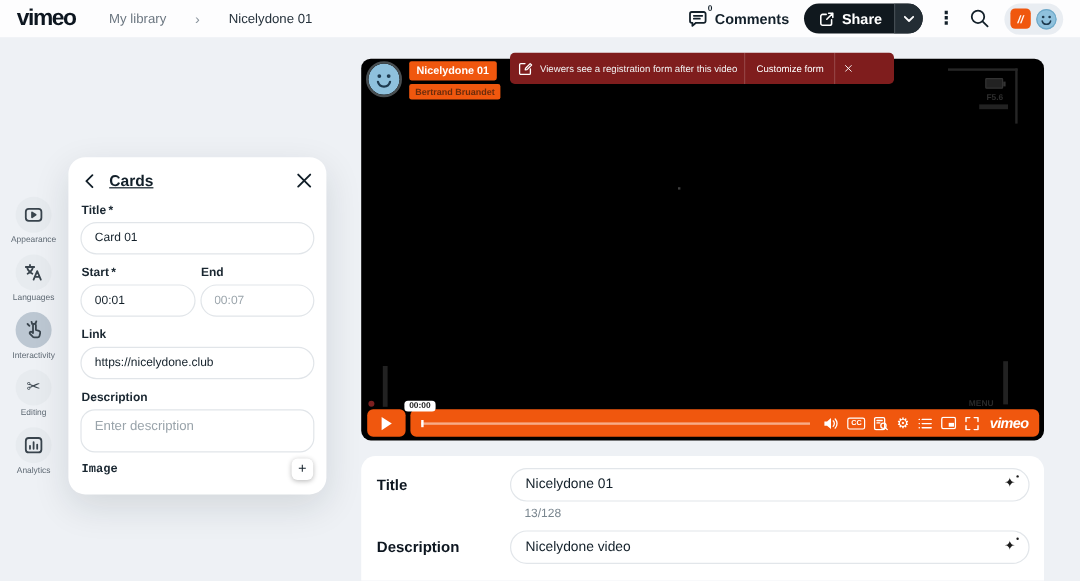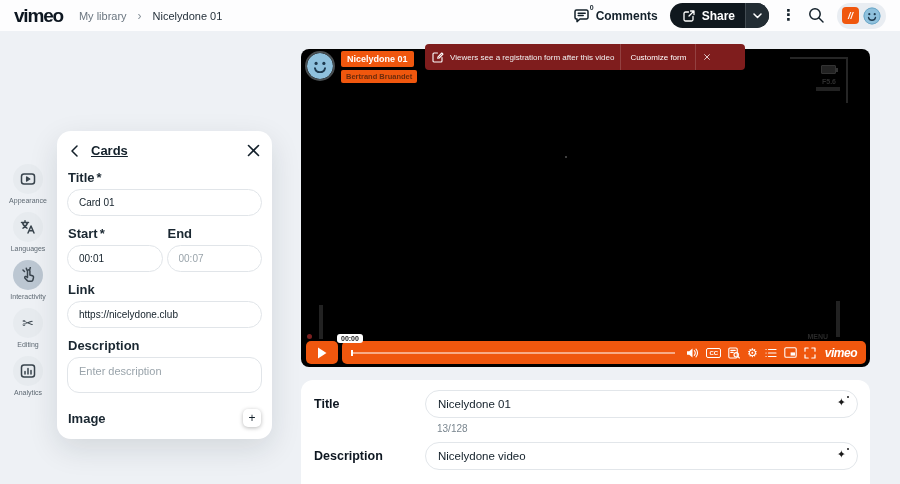--- a/index.html
+++ b/index.html
@@ -9,21 +9,21 @@
     background:#eef1f5;
     font-family:"Liberation Sans","DejaVu Sans",sans-serif;
     color:#13202a;
   }
   svg { display:block; }
 
   
   .topbar { position:absolute; left:0; top:0; width:900px; height:31px;
     background:#fdfdfe; display:flex; align-items:center; padding:0 14px; }
   .logo { font-size:19px; font-weight:900; letter-spacing:-1.2px; color:#0d1620; }
-  .breadcrumb { display:flex; align-items:center; gap:11px; margin-left:16px; font-size:11px; }
+  .breadcrumb { display:flex; align-items:center; gap:24px; margin-left:28px; font-size:11px; }
   .bc-lib { color:#6b7680; }
   .bc-sep { color:#8a949d; font-size:12px; line-height:1; }
   .bc-cur { color:#26323c; }
   .top-right { margin-left:auto; display:flex; align-items:center; gap:12px; }
   .comments-btn { display:flex; align-items:center; gap:6px; font-size:12px; font-weight:bold; cursor:pointer; }
   .bubble-wrap { position:relative; }
   .bubble-badge { position:absolute; top:-4px; right:-4px; font-size:7px; font-weight:bold; color:#13202a; }
   .share-pill { display:flex; align-items:stretch; height:25px; border-radius:14px; overflow:hidden; background:#10181e; color:#fff; cursor:pointer; }
   .share-main { display:flex; align-items:center; gap:6px; padding:0 10px 0 12px; font-size:12px; font-weight:bold; }
   .share-caret { display:flex; align-items:center; justify-content:center; width:24px; background:#232d34; border-left:1px solid rgba(255,255,255,0.15); }
@@ -40,31 +40,31 @@
   .side-item.selected .side-circle { background:#bcc7d2; }
   .side-label { font-size:7px; color:#5f6a74; }
   .glyph-icon { font-family:"DejaVu Sans",sans-serif; }
 
   
   .cards-panel { position:absolute; left:57px; top:131px; width:215px; background:#fff; border-radius:14px;
     box-shadow:0 10px 30px rgba(20,30,40,0.12); padding:12px 10px 12px 10px; z-index:5; }
   .panel-head { display:flex; align-items:center; padding:0 2px 2px 2px;text-decoration:underline; }
   .panel-title { font-size:13px; font-weight:bold; margin-left:10px; }
   .panel-close { margin-left:auto; cursor:pointer; }
-  .fld-label { font-size:13px; font-weight:bold; color:#1a2731; margin:10px 0 4px 1px; }
+  .fld-label { font-size:10px; font-weight:bold; color:#1a2731; margin:10px 0 4px 1px; }
   .fld-label .req { margin-left:2px; }
   .pill-input { width:100%; height:27px; border:1px solid #e1e5e9; border-radius:14px; padding:0 11px;
     font-size:10px; color:#13202a; font-family:inherit; background:#fff; outline:none; }
   .pill-input::placeholder { color:#9aa4ab; }
   .time-row { display:flex; gap:4px; }
   .time-col { flex:1; }
   .desc-area { width:100%; height:36px; border:1px solid #e1e5e9; border-radius:12px; padding:7px 11px;
     font-size:11px; font-family:inherit; resize:none; outline:none; color:#13202a; }
   .desc-area::placeholder { color:#9aa4ab; }
-  .image-row { display:flex; align-items:center; margin-top:12px; padding:0 1px; }
+  .image-row { display:flex; align-items:center; padding:0 1px;font-family:Liberation Mono, monospace; }
   .image-add { margin-left:auto; width:18px; height:18px; border-radius:5px; background:#fff;
     box-shadow:0 1px 4px rgba(0,0,0,0.28); display:flex; align-items:center; justify-content:center;
     font-size:12px; color:#13202a; cursor:pointer; }
   .btn-row { display:flex; gap:4px; margin-top:10px; }
   .btn { flex:1; height:24px; border:none; border-radius:13px; font-size:11px; font-weight:bold; font-family:inherit; cursor:pointer; }
   .btn-cancel { background:#e9ecf0; color:#13202a; }
   .btn-save { background:#10181e; color:#fff; }
 
   
   .player { position:absolute; left:301px; top:49px; width:569px; height:318px; background:#000; border-radius:8px; }

